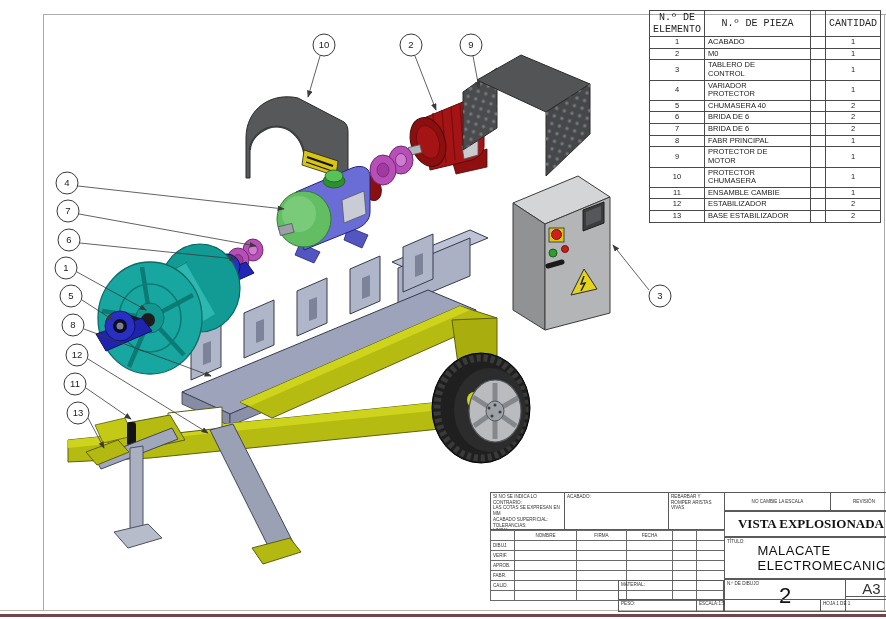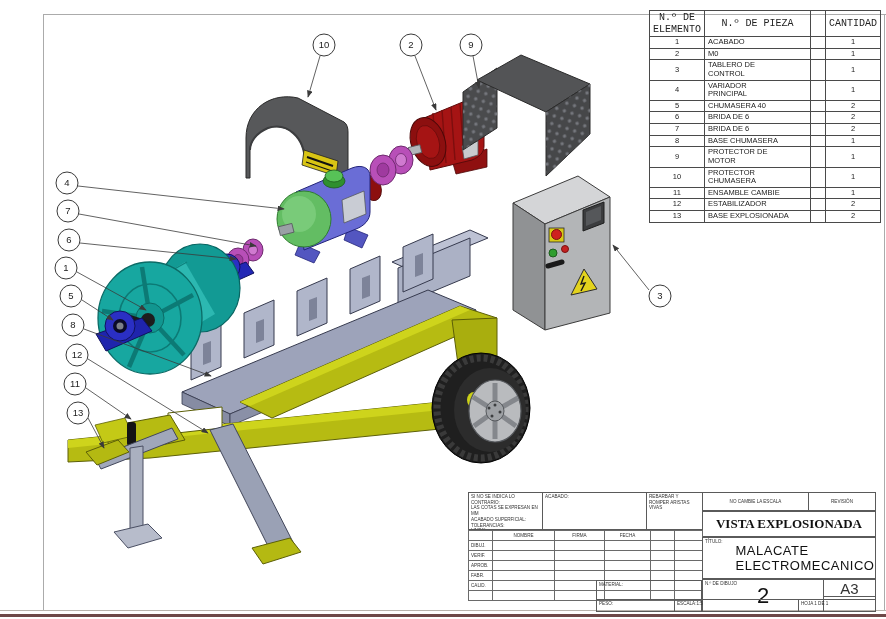--- a/index.html
+++ b/index.html
@@ -13,21 +13,21 @@
   table.bom{position:absolute;left:649px;top:10px;border-collapse:collapse;table-layout:fixed;
             font-size:7.5px;line-height:1.15;}
   table.bom td,table.bom th{border:1px solid #4a4a4a;padding:1px 3px;vertical-align:middle;
             font-weight:normal;color:#222;}
   table.bom th{text-align:center;font-size:10px;font-family:Liberation Mono, monospace;}
   td.c{text-align:center;}
   td.l{text-align:left;}
   .preline{white-space:pre-line;}
   col.w-el{width:50px;} col.w-pz{width:106px;} col.w-sp{width:15px;} col.w-qt{width:55px;}
   
-  .tb{position:absolute;left:468px;top:492px;width:385px;height:120px;font-size:5px;color:#333;}
+  .tb{position:absolute;left:490px;top:492px;width:385px;height:120px;font-size:5px;color:#333;}
   .cell{position:absolute;border:1px solid #5a5a5a;box-sizing:border-box;padding:1px 2px;overflow:hidden;}
   .tiny{font-size:4.6px;line-height:1.25;}
   .view-name{font-family:"Liberation Serif",serif;font-weight:bold;font-size:13px;color:#111;
              display:flex;align-items:center;justify-content:center;}
   .main-title{font-size:13px;letter-spacing:.5px;color:#111;display:flex;align-items:center;justify-content:center;margin-left:32px;}
   .dwgno{font-size:22px;font-weight:normal;color:#111;display:flex;align-items:center;justify-content:center;}
   .a3{font-size:15px;display:flex;align-items:center;justify-content:center;}
   .lbl-abs{position:absolute;left:2px;top:1px;font-size:4.6px;}
   table.names{position:absolute;left:0;top:38px;border-collapse:collapse;table-layout:fixed;font-size:4.6px;}
   table.names td{border:1px solid #6a6a6a;padding:0 2px;height:9px;color:#333;}
@@ -324,21 +324,21 @@
     <tr>
           <td class="c">3</td>
           <td class="l preline">TABLERO DE
 CONTROL</td>
           <td></td>
           <td class="c">1</td>
         </tr>
     <tr>
           <td class="c">4</td>
           <td class="l preline">VARIADOR
-PRINCIPAL</td>
+PROTECTOR</td>
           <td></td>
           <td class="c">1</td>
         </tr>
     <tr>
           <td class="c">5</td>
           <td class="l preline">CHUMASERA  40</td>
           <td></td>
           <td class="c">2</td>
         </tr>
     <tr>
@@ -348,21 +348,21 @@
           <td class="c">2</td>
         </tr>
     <tr>
           <td class="c">7</td>
           <td class="l preline">BRIDA DE 6</td>
           <td></td>
           <td class="c">2</td>
         </tr>
     <tr>
           <td class="c">8</td>
-          <td class="l preline">BASE CHUMASERA</td>
+          <td class="l preline">FABR PRINCIPAL</td>
           <td></td>
           <td class="c">1</td>
         </tr>
     <tr>
           <td class="c">9</td>
           <td class="l preline">PROTECTOR DE
 MOTOR</td>
           <td></td>
           <td class="c">1</td>
         </tr>
@@ -380,21 +380,21 @@
           <td class="c">1</td>
         </tr>
     <tr>
           <td class="c">12</td>
           <td class="l preline">ESTABILIZADOR</td>
           <td></td>
           <td class="c">2</td>
         </tr>
     <tr>
           <td class="c">13</td>
-          <td class="l preline">BASE EXPLOSIONADA</td>
+          <td class="l preline">BASE ESTABILIZADOR</td>
           <td></td>
           <td class="c">2</td>
         </tr>
   </tbody>
     </table>
 
   <div class="tb">
     <div class="cell tiny preline" style="left:0;top:0;width:75px;height:38px;">SI NO SE INDICA LO CONTRARIO:
 LAS COTAS SE EXPRESAN EN MM
 ACABADO SUPERFICIAL:

